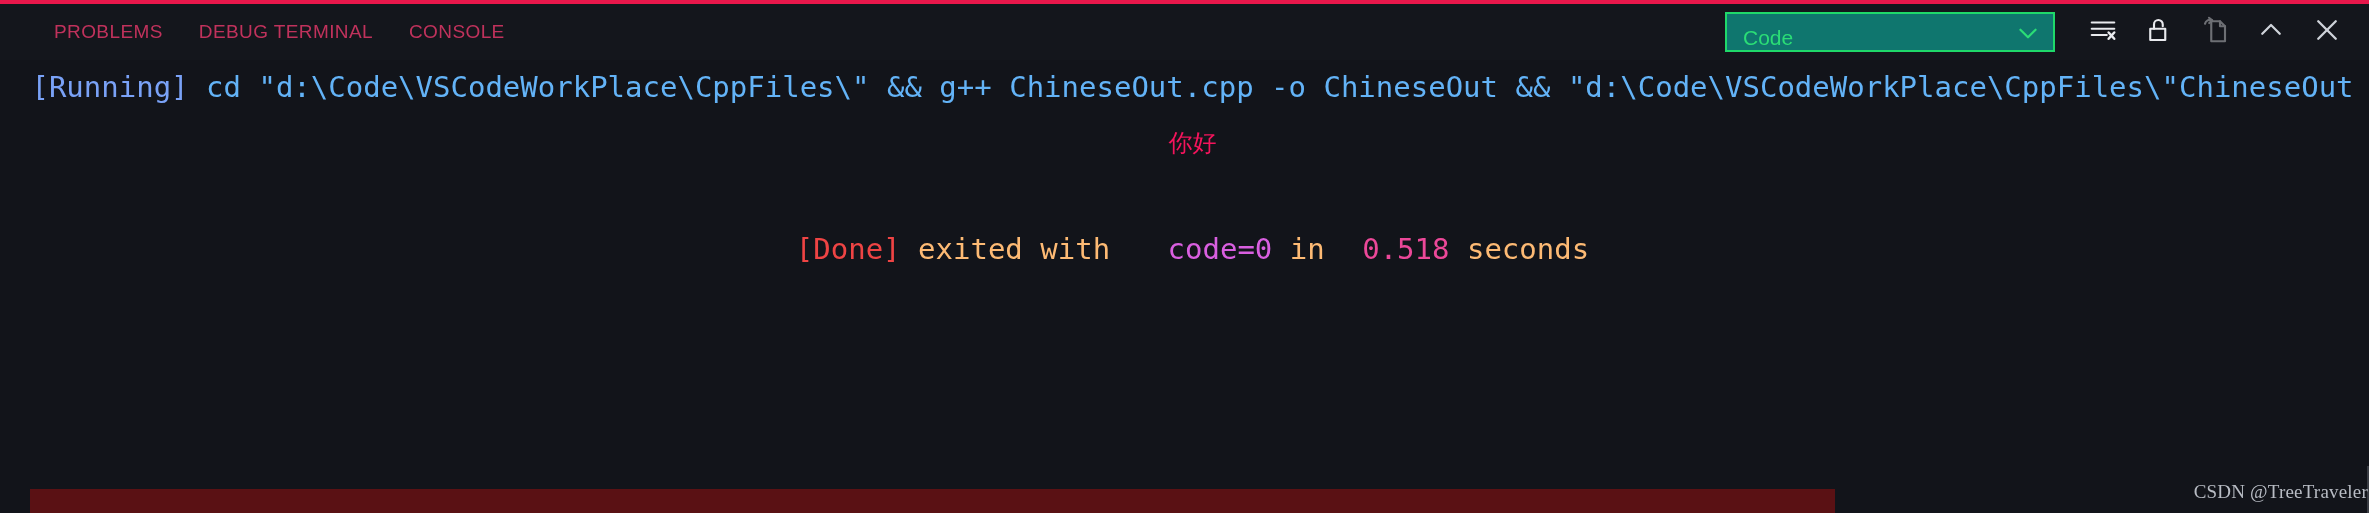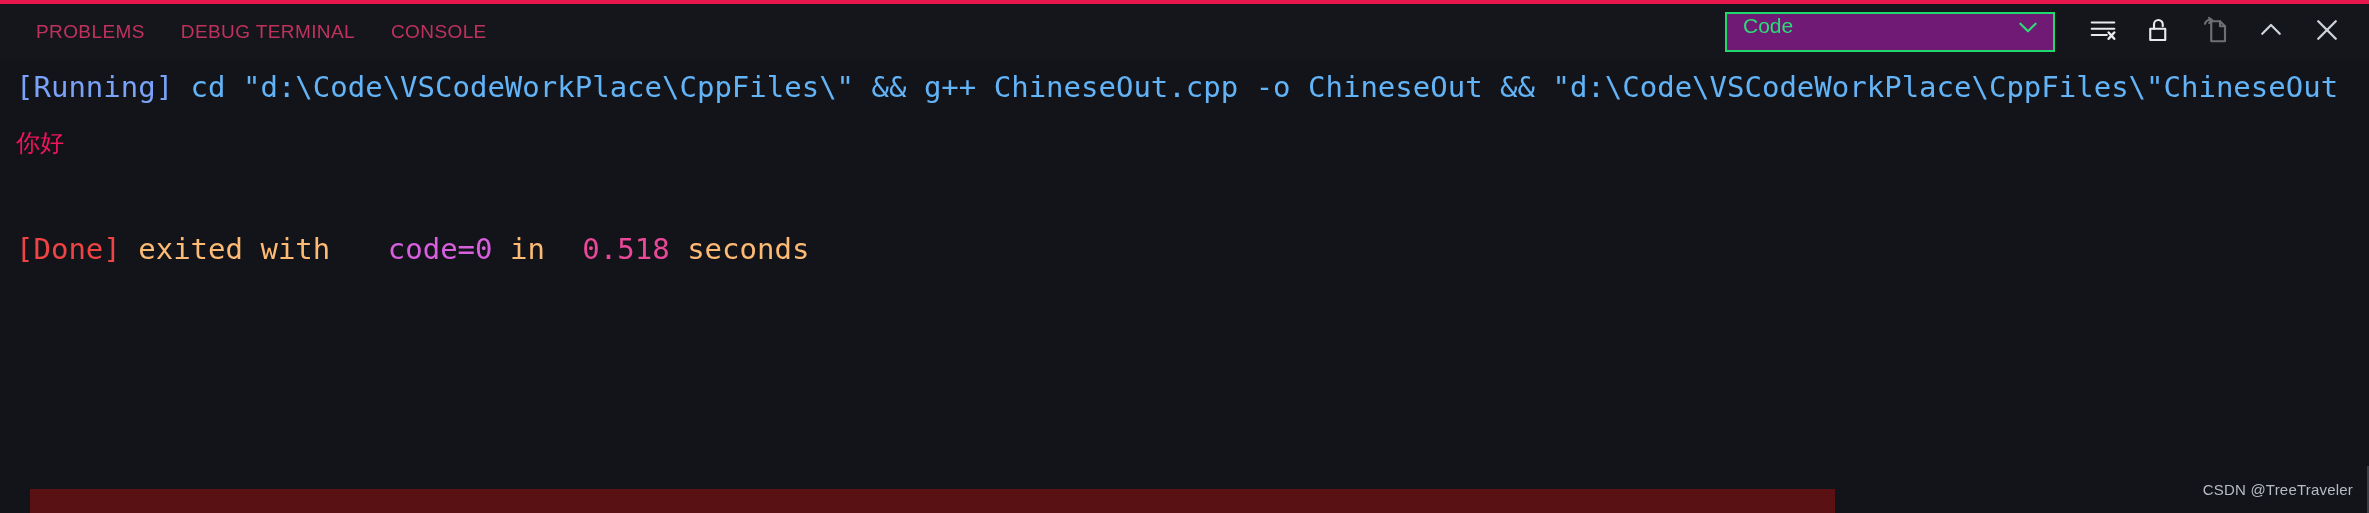--- a/index.html
+++ b/index.html
@@ -26,21 +26,21 @@
   .panel-header {
     position:absolute; left:0; top:4px;
     width:2369px; height:56px;
     background:#14161c;
     display:flex; align-items:center;
   }
 
   .tabs {
     display:flex; align-items:center;
     height:56px;
-    padding-left:18px;
+    padding-left:36px;
     gap:0px;
     justify-content:center;
   }
   .tab {
     position:relative;
     height:56px;
     display:flex; align-items:center;
     padding:0 18px;
     font-size:19px;
     letter-spacing:0.4px;
@@ -64,24 +64,24 @@
     position:absolute;
     right:14px; top:4px;
     height:56px;
     display:flex; align-items:center;
     gap:0px;
   }
 
   .channel-select {
     width:330px; height:40px;
     border:2px solid #1fd96a;
-    background:#701a75;
-    display:flex; align-items:flex-start;
+    background:#0f766e;
+    display:flex; align-items:flex-end;
     justify-content:space-between;
-    padding:0 12px 0 16px;
+    padding:12px 12px 0 16px;
     cursor:pointer;
     margin-right:20px;
   }
   .channel-select .label {
     color:#2bdd76;
     font-size:21px;
     font-family:"Liberation Sans", sans-serif;
   }
   .chev-down { display:block; }
 
@@ -97,45 +97,45 @@
     position:absolute;
     left:0; top:60px;
     width:2369px; height:418px;
     background:#12141a;
     overflow:hidden;
     font-family:"DejaVu Sans Mono", monospace;
     font-size:29px;
     line-height:54px;
     white-space:pre;
   }
-  .line { padding-left:16px; height:54px; }
+  .line { padding-left:16px; height:54px;text-align:center; }
 
   .t-running { color:#7aa2f7; }
   .t-cmd     { color:#63b3f7; }
   .t-chinese { color:#f4145c; font-family:"DejaVu Sans", sans-serif; font-size:24px; }
   .t-done    { color:#ef4444; }
   .t-plain   { color:#fdba74; }
   .t-code    { color:#d95fe0;margin-left:40px; }
   .t-num     { color:#ec4899;margin-left:20px; }
 
   
   .bottom-bar {
     position:absolute;
     left:30px; top:489px;
     width:1805px; height:24px;
     background:#5a1114;
   }
 
   
   .watermark {
     position:absolute;
-    right:16px; top:481px;
-    font-size:15px;
+    right:1px; top:481px;
+    font-size:19px;
     color:#b8bcc4;
-    font-family:Liberation Sans, sans-serif;
+    font-family:Liberation Serif, serif;
     letter-spacing:0.2px;
   }
 
   
   .edge-line {
     position:absolute;
     right:0; top:466px;
     width:2px; height:47px;
     background:#3a3d44;
   }

